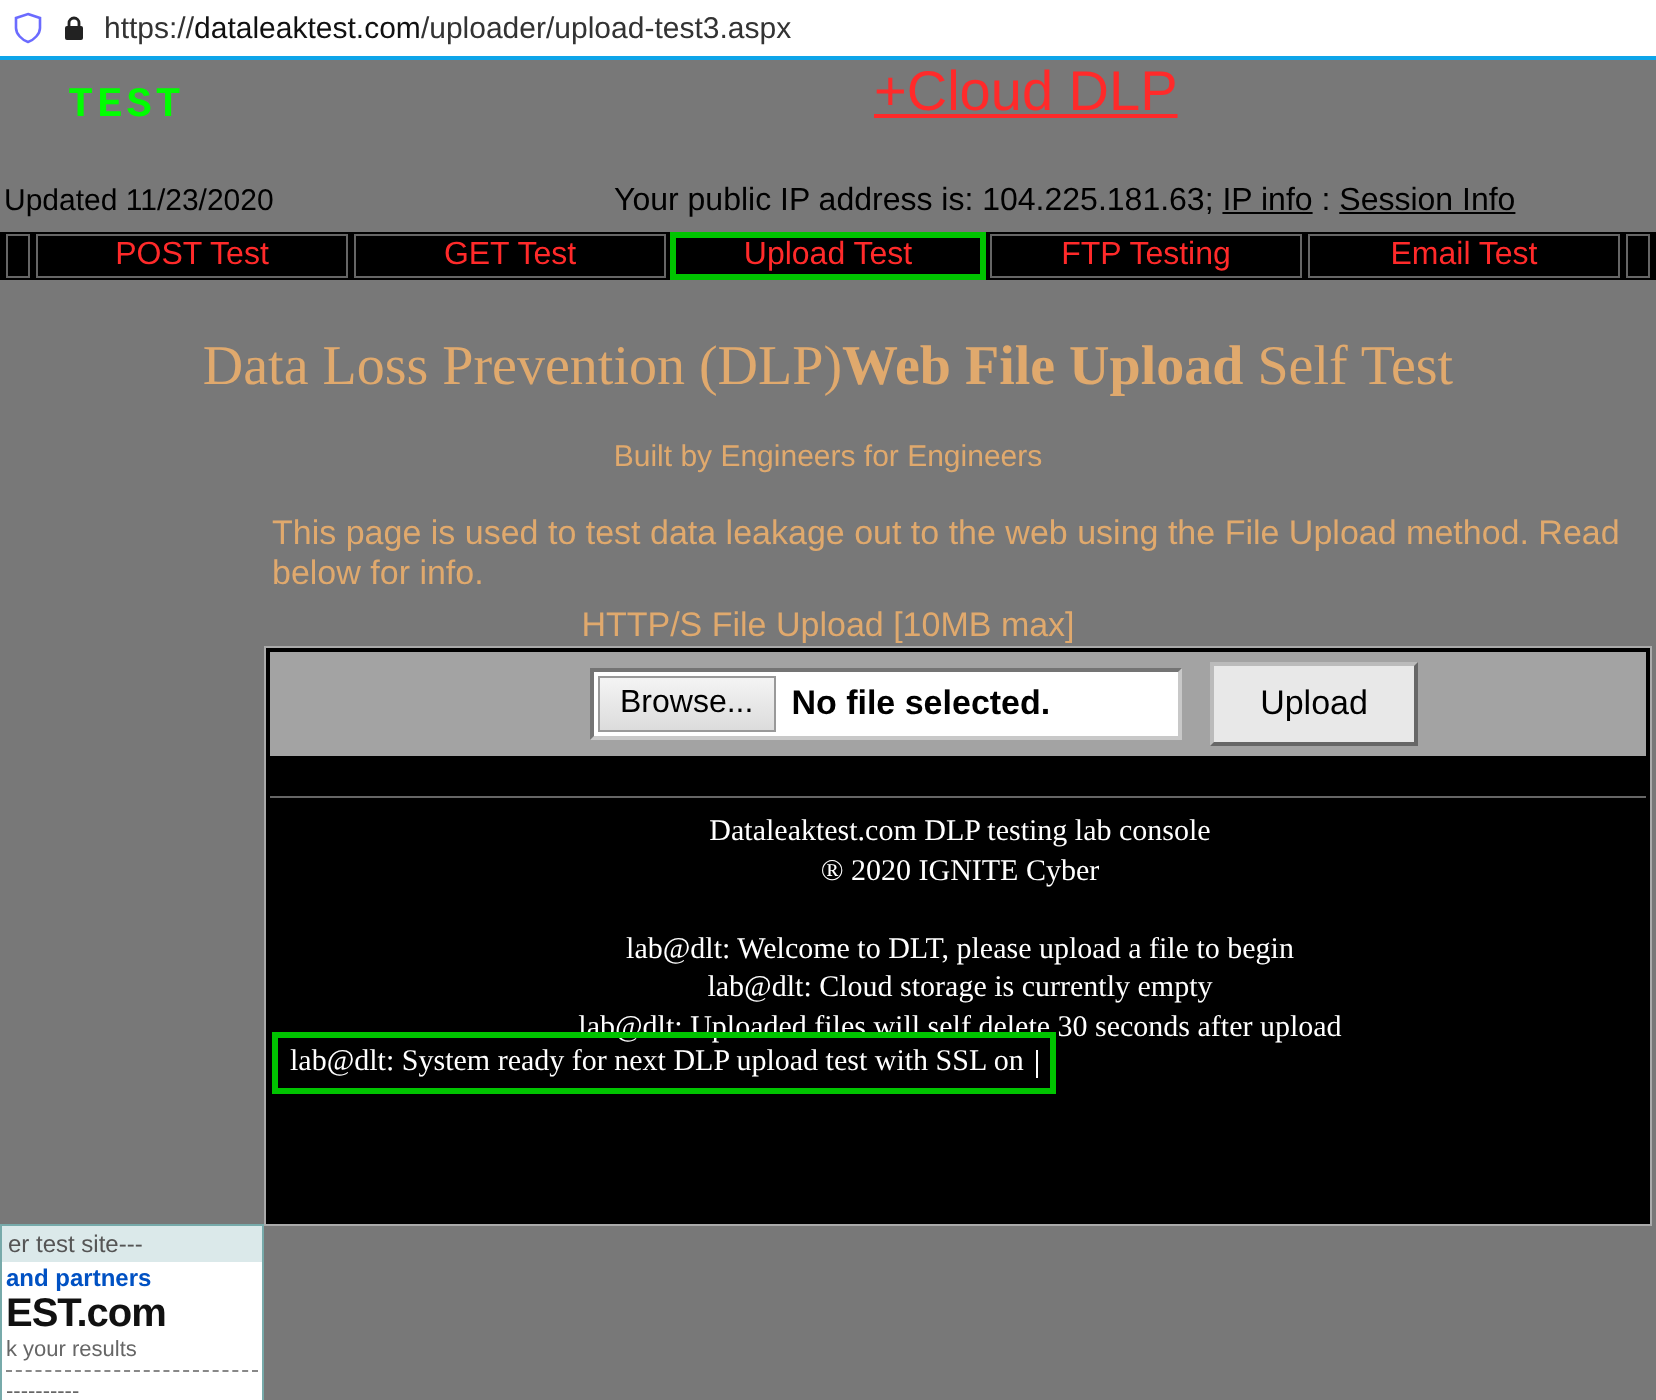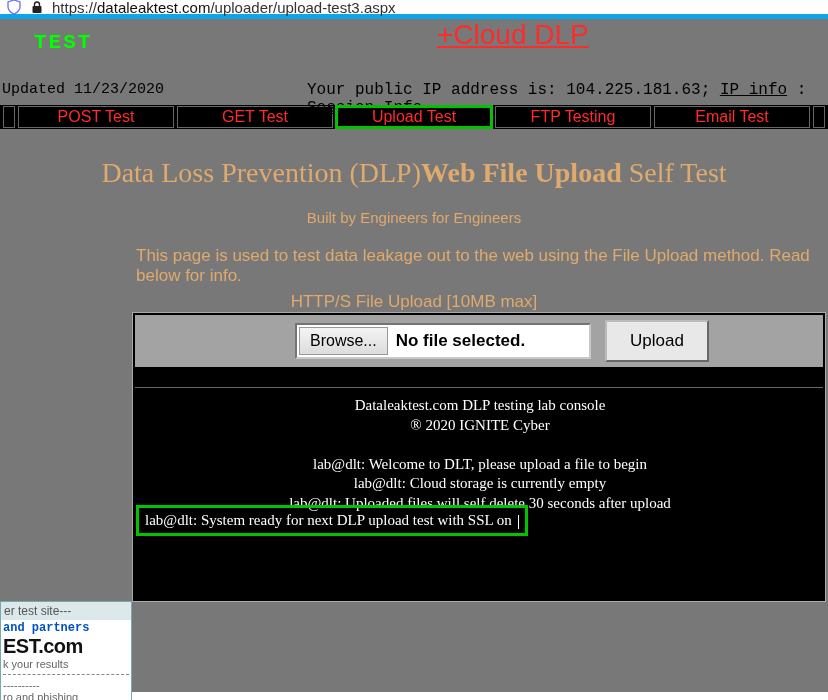--- a/index.html
+++ b/index.html
@@ -4,23 +4,23 @@
 <style>
   * { box-sizing: border-box; margin: 0; padding: 0; }
   body {
     font-family: Arial, Helvetica, sans-serif;
     background: #fff;
     width: 828px;
     height: 700px;
     overflow: hidden;
   }
   .url-bar {
-    height: 19px;
+    height: 30px;
     background: #fff;
-    border-bottom: 5px solid #0ea5e9;
+    border-bottom: 2px solid #0ea5e9;
     display: flex;
     align-items: center;
     padding: 0 6px;
     gap: 8px;
     font-size: 14px;
   }
   .url-bar .shield { width: 16px; height: 16px; display:flex; align-items:center; justify-content:center; color:#333; }
   .url-bar .lock { width: 14px; height: 14px; display:flex; align-items:center; justify-content:center; color:#111; }
   .url-bar .url { font-size: 15px; color: #333; }
   .url-bar .url .host { color: #111; }
@@ -49,21 +49,20 @@
     position: absolute;
     left: 437px; top: 0px;
     font-size: 28px;
     color: #ff2a2a;
     text-decoration: underline;
   }
   .info-row {
     position: relative;
     height: 24px;
     font-size: 16px;
-    font-family: Liberation Mono, monospace;
   }
   .updated {
     position: absolute;
     left: 2px; top: 0;
     font-size: 15px;
     color: #000;
   }
   .ip-line {
     position: absolute;
     left: 307px; top: 0;
@@ -200,21 +199,21 @@
   .partner {
     position: absolute;
     left: 0; top: 582px;
     width: 132px;
     background: #fff;
     border: 1px solid #7aa;
     font-size: 12px;
     padding: 2px 2px;
   }
   .partner .hdr { color:#555; background:#dbe9ea; margin:-2px -2px 1px -2px; padding:2px 3px; font-size:12px;}
-  .partner .blue { color: #0051c3; font-weight: bold; font-size:12px;font-family:Liberation Mono, monospace;}
+  .partner .blue { color: #0051c3; font-weight: bold; font-size:12px;}
   .partner .big { font-size:20px; font-weight:bold; color:#111; letter-spacing:-0.5px;}
   .partner .sub { color:#666; font-size:11px;}
   .partner hr { margin:4px 0; border:none; border-top:1px dashed #888;}
 </style>
 </head>
 <body>
 
 <div class="url-bar">
   <span class="shield">
     <svg viewBox="0 0 16 16" width="16" height="16">

